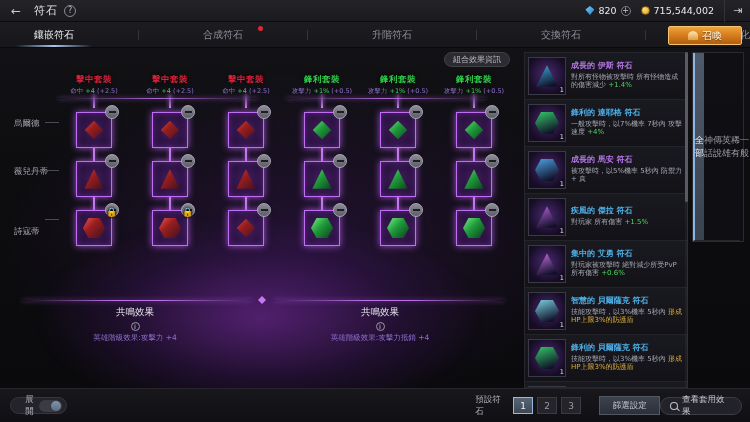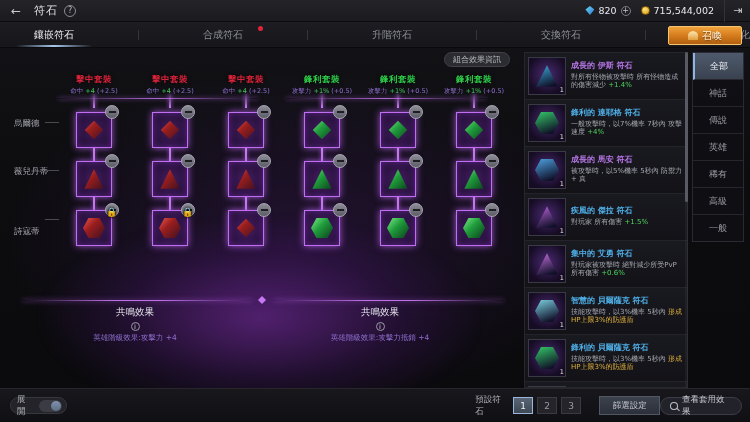--- a/index.html
+++ b/index.html
@@ -282,21 +282,21 @@
   }
   .scrollthumb {
     position: absolute; top: 0; left: 0; width: 3px; height: 150px;
     background: #5a5a64; border-radius: 2px;
   }
 
   
   .filterrail {
     position: absolute; top: 52px; left: 692px; width: 52px; height: 190px;
     background: rgba(16,16,20,0.9); border: 1px solid #2a2a32;
-    display: flex; flex-direction: column;
+    display: flex; flex-direction: row;
   }
   .filter-item {
     flex: 1; display: flex; align-items: center; justify-content: center;
     color: #9a9aa4; font-size: 9px;
     border-bottom: 1px solid #26262c;
   }
   .filter-item:last-child { border-bottom: none; }
   .filter-item.active {
     color: #f0f0f6;
     background: linear-gradient(180deg, #4e5a6c, #39424f);
@@ -306,21 +306,21 @@
   
   .bottombar {
     position: absolute; bottom: 0; left: 0; width: 750px; height: 34px;
     background: linear-gradient(180deg, #17171c 0%, #101014 100%);
     border-top: 1px solid #26262c;
     display: flex; align-items: center;
   }
   .toggle-wrap {
     display: flex; align-items: center; gap: 5px; margin-left: 10px;
     background: #232329; border: 1px solid #36363e; border-radius: 9px;
-    height: 17px; padding: 0 4px 0 6px;
+    height: 17px; padding: 0 4px 0 6px; text-align: right;
   }
   .toggle-label { color: #b6b6c0; font-size: 8.5px; }
   .toggle-track {
     width: 24px; height: 12px; border-radius: 7px;
     background: #3b3b44; position: relative;
   }
   .toggle-knob {
     position: absolute; top: 1px; right: 1px; width: 10px; height: 10px;
     border-radius: 50%; background: linear-gradient(180deg, #7f93ad, #5d6e85);
   }
@@ -720,21 +720,20 @@
   <div class="scrollbar">
     <div class="scrollthumb"></div>
   </div>
 
   <div class="filterrail" id="filter-host">
       <div class="filter-item active">全部</div>
       <div class="filter-item">神話</div>
       <div class="filter-item">傳說</div>
       <div class="filter-item">英雄</div>
       <div class="filter-item">稀有</div>
-      <div class="filter-item">高級</div>
       <div class="filter-item">一般</div>
     </div>
 
   <div class="bottombar">
     <div class="toggle-wrap">
       <span class="toggle-label">展開</span>
       <span class="toggle-track">
         <span class="toggle-knob"></span>
       </span>
     </div>

